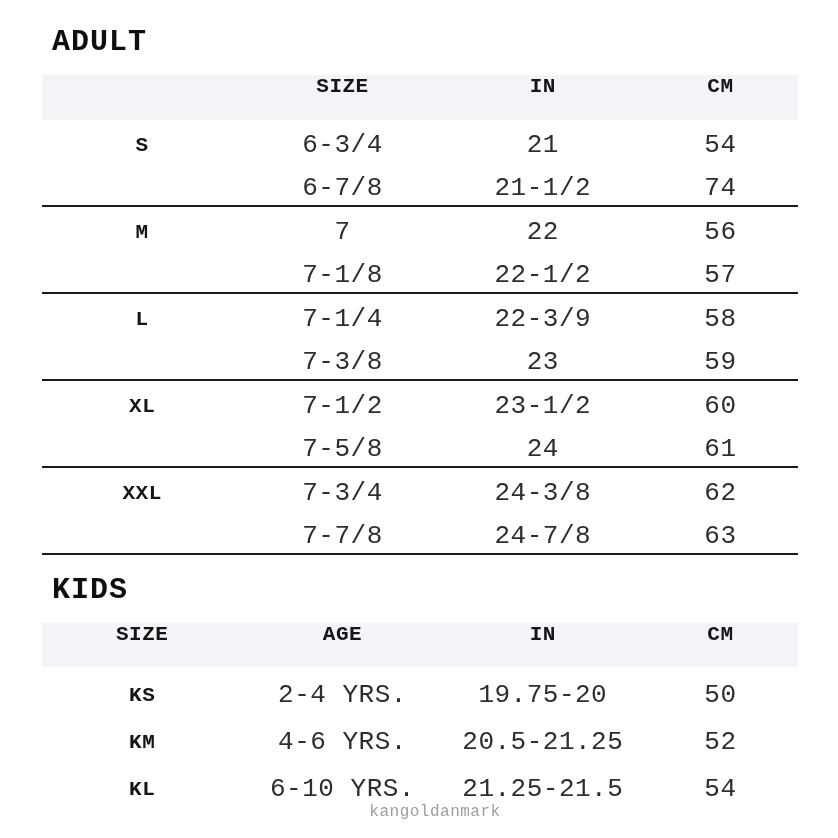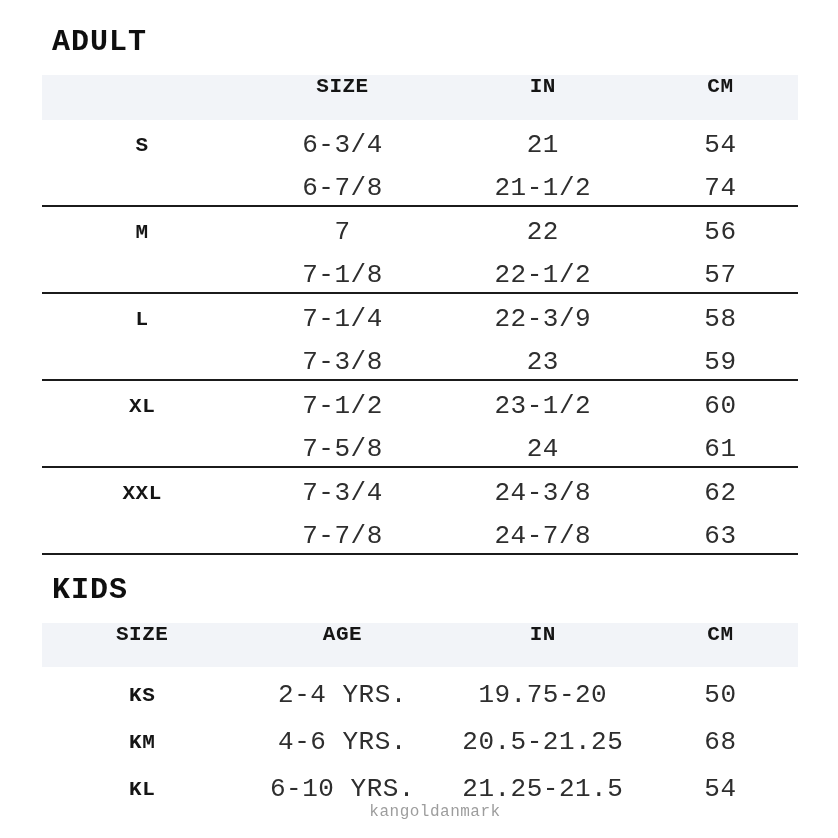--- a/index.html
+++ b/index.html
@@ -190,21 +190,21 @@
     <div class="tr">
       <div class="td label c1">KS</div>
       <div class="td c2">2-4 YRS.</div>
       <div class="td c3">19.75-20</div>
       <div class="td c4">50</div>
     </div>
     <div class="tr">
       <div class="td label c1">KM</div>
       <div class="td c2">4-6 YRS.</div>
       <div class="td c3">20.5-21.25</div>
-      <div class="td c4">68</div>
+      <div class="td c4">52</div>
     </div>
     <div class="tr">
       <div class="td label c1">KL</div>
       <div class="td c2">6-10 YRS.</div>
       <div class="td c3">21.25-21.5</div>
       <div class="td c4">54</div>
     </div>
   </div>
 
   <div class="watermark">kangoldanmark</div>

